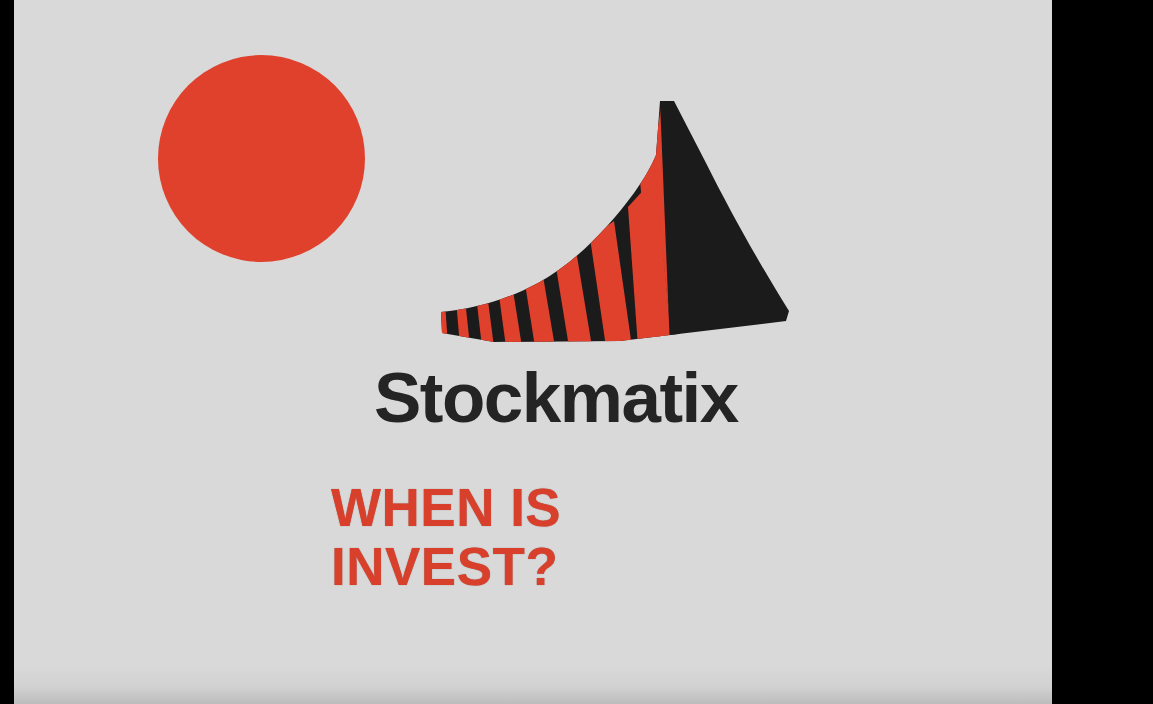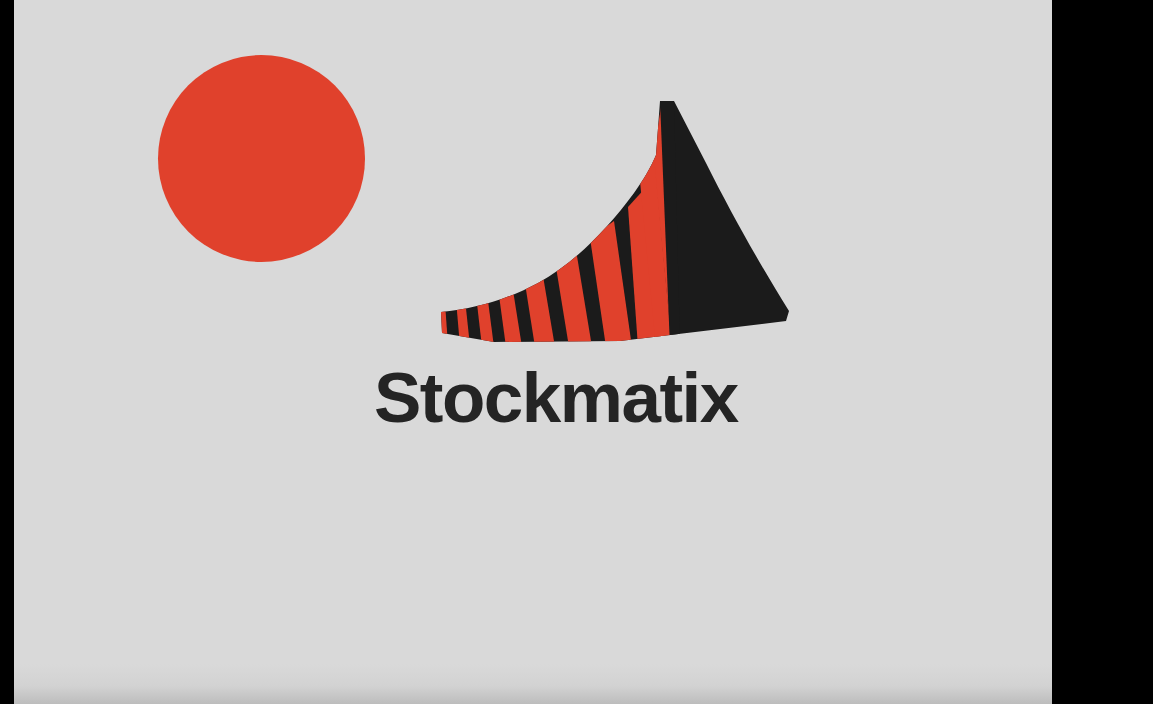--- a/index.html
+++ b/index.html
@@ -141,20 +141,22 @@
           <polygon points="206,86  220,62  238,252  222,252" fill="#e0412c"></polygon>
 
           <polygon points="226,6  240,6  246,252  236,252" fill="#1b1b1b"></polygon>
         </g>
       </svg>
     </div>
 
     <div id="wordmark">Stockmatix</div>
 
     <div id="headline">
+      <span class="hl-line">WHEN IS</span>
+      <span class="hl-line">INVEST?</span>
     </div>
 
     <div id="bottom-shade"></div>
   </div>
 
   <div style="position:absolute;left:0;top:0;width:14px;height:704px;background:#000;"></div>
   <div style="position:absolute;left:1052px;top:0;width:101px;height:704px;background:#000;"></div>
 
 </div>
 

